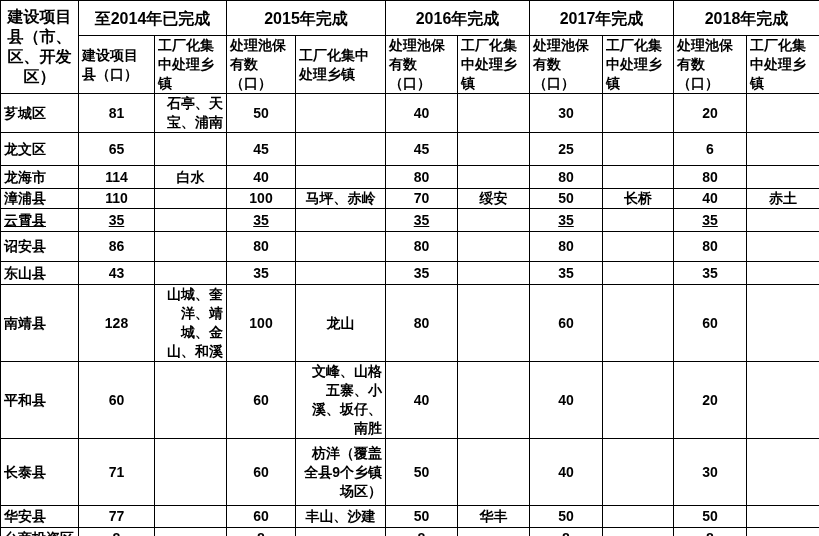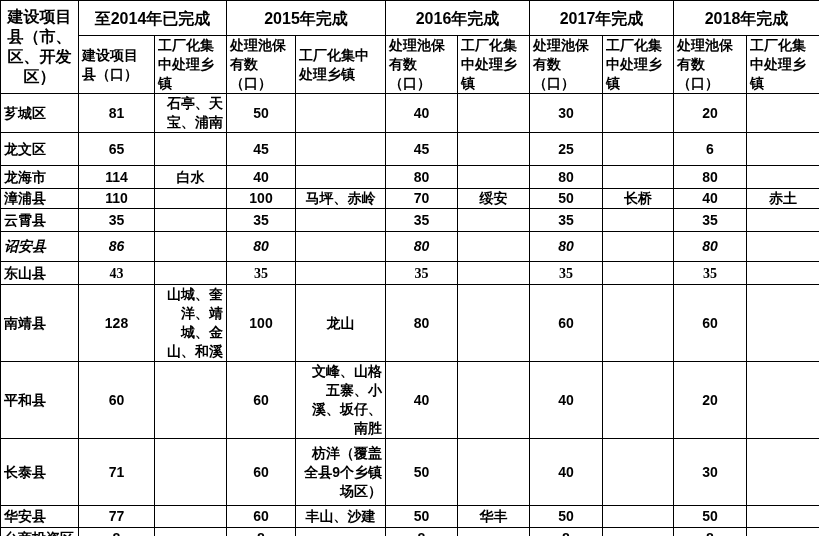--- a/index.html
+++ b/index.html
@@ -100,47 +100,47 @@
         <td class="town"></td>
         <td class="num">100</td>
         <td class="town">马坪、赤岭</td>
         <td class="num">70</td>
         <td class="town">绥安</td>
         <td class="num">50</td>
         <td class="town">长桥</td>
         <td class="num">40</td>
         <td class="town">赤土</td>
       </tr>
-      <tr style="height: 23px;">
+      <tr style="height: 23px; text-decoration: underline;">
         <td class="rowlabel">云霄县</td>
         <td class="num">35</td>
         <td class="town"></td>
         <td class="num">35</td>
         <td class="town"></td>
         <td class="num">35</td>
         <td class="town"></td>
         <td class="num">35</td>
         <td class="town"></td>
         <td class="num">35</td>
         <td class="town"></td>
       </tr>
-      <tr style="height: 30px; font-style: italic;">
+      <tr style="height: 30px;">
         <td class="rowlabel">诏安县</td>
         <td class="num">86</td>
         <td class="town"></td>
         <td class="num">80</td>
         <td class="town"></td>
         <td class="num">80</td>
         <td class="town"></td>
         <td class="num">80</td>
         <td class="town"></td>
         <td class="num">80</td>
         <td class="town"></td>
       </tr>
-      <tr style="height: 23px; font-family: Liberation Serif, serif;">
+      <tr style="height: 23px;">
         <td class="rowlabel">东山县</td>
         <td class="num">43</td>
         <td class="town"></td>
         <td class="num">35</td>
         <td class="town"></td>
         <td class="num">35</td>
         <td class="town"></td>
         <td class="num">35</td>
         <td class="town"></td>
         <td class="num">35</td>

